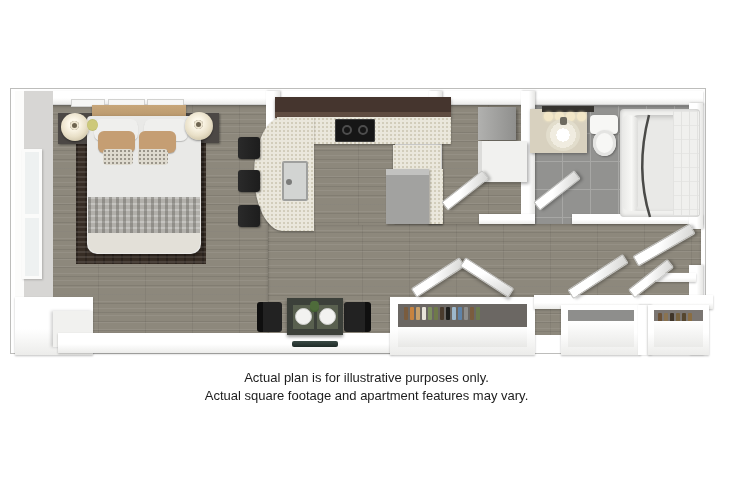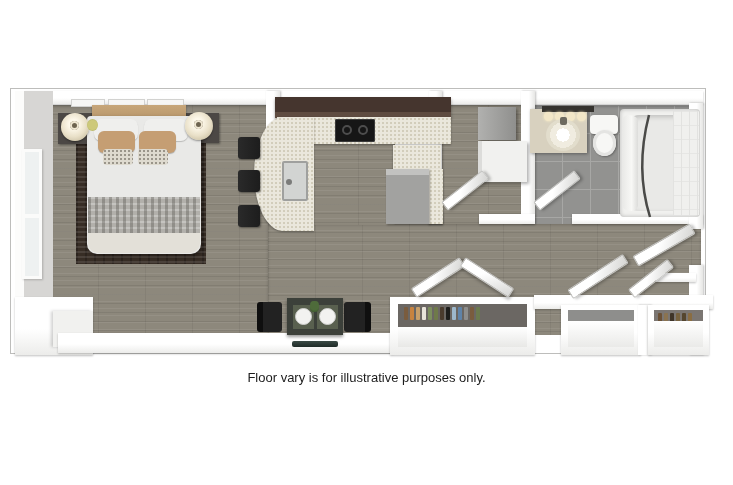--- a/index.html
+++ b/index.html
@@ -172,15 +172,16 @@
         <div class="garment" style="background: rgb(85, 70, 47); height: 9px;"></div>
         <div class="garment" style="background: rgb(138, 109, 66); height: 9px;"></div>
       </div>
     <div class="abs" style="left:643px;top:232px;width:49px;height:26px;background:linear-gradient(180deg,#ffffff,#eaeae8);"></div>
     <div class="abs door" style="left:554px;top:182px;width:64px;height:9px;transform:rotate(-33deg);"></div>
     <div class="abs door" style="left:615px;top:184px;width:48px;height:9px;transform:rotate(-38deg);"></div>
     <div class="abs door" style="left:620px;top:150px;width:64px;height:10px;transform:rotate(-30deg);"></div>
   </div>
 
   <div class="disclaimer">
-    <div>Floor vary is for illustrative purposes only.</div>
+    <div>Actual plan is for illustrative purposes only.</div>
+    <div>Actual square footage and apartment features may vary.</div>
   </div>
 </div>
 
 </body></html>

